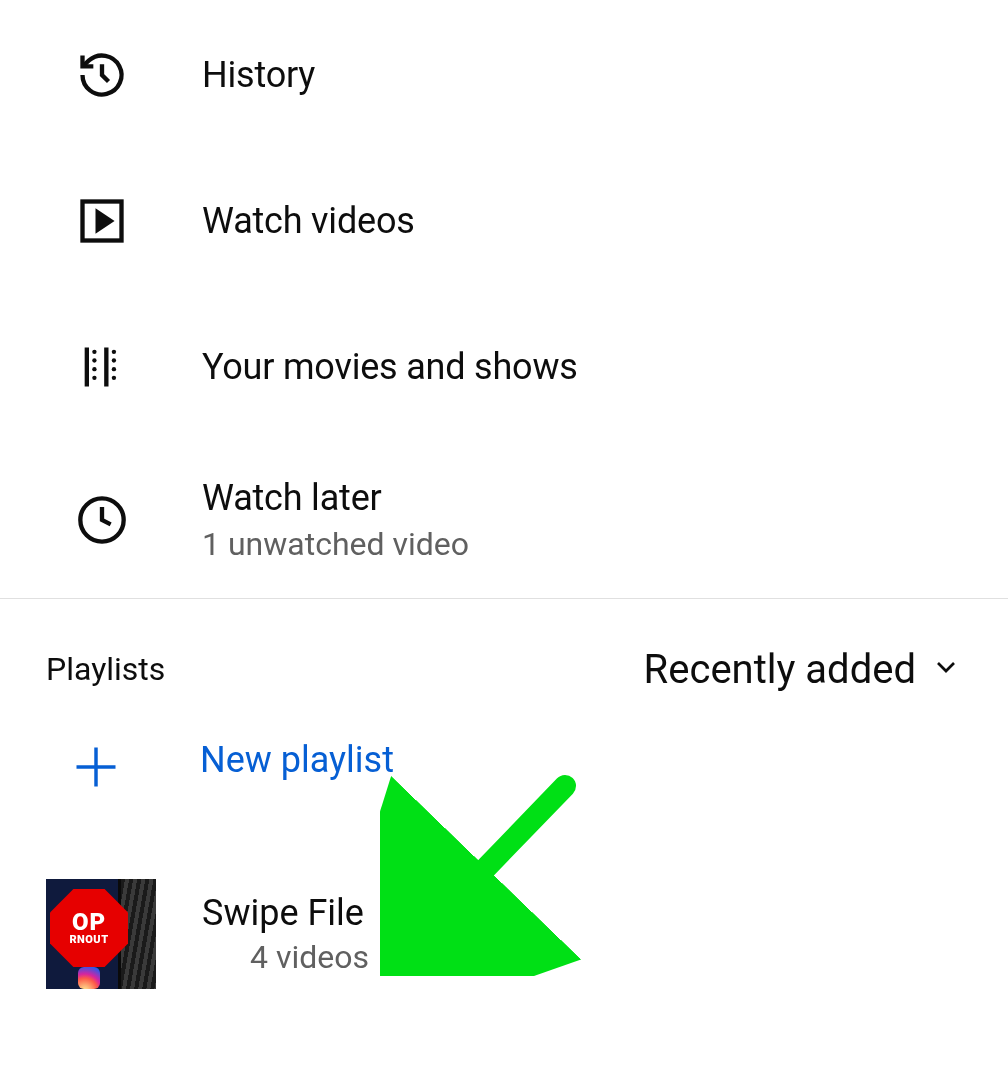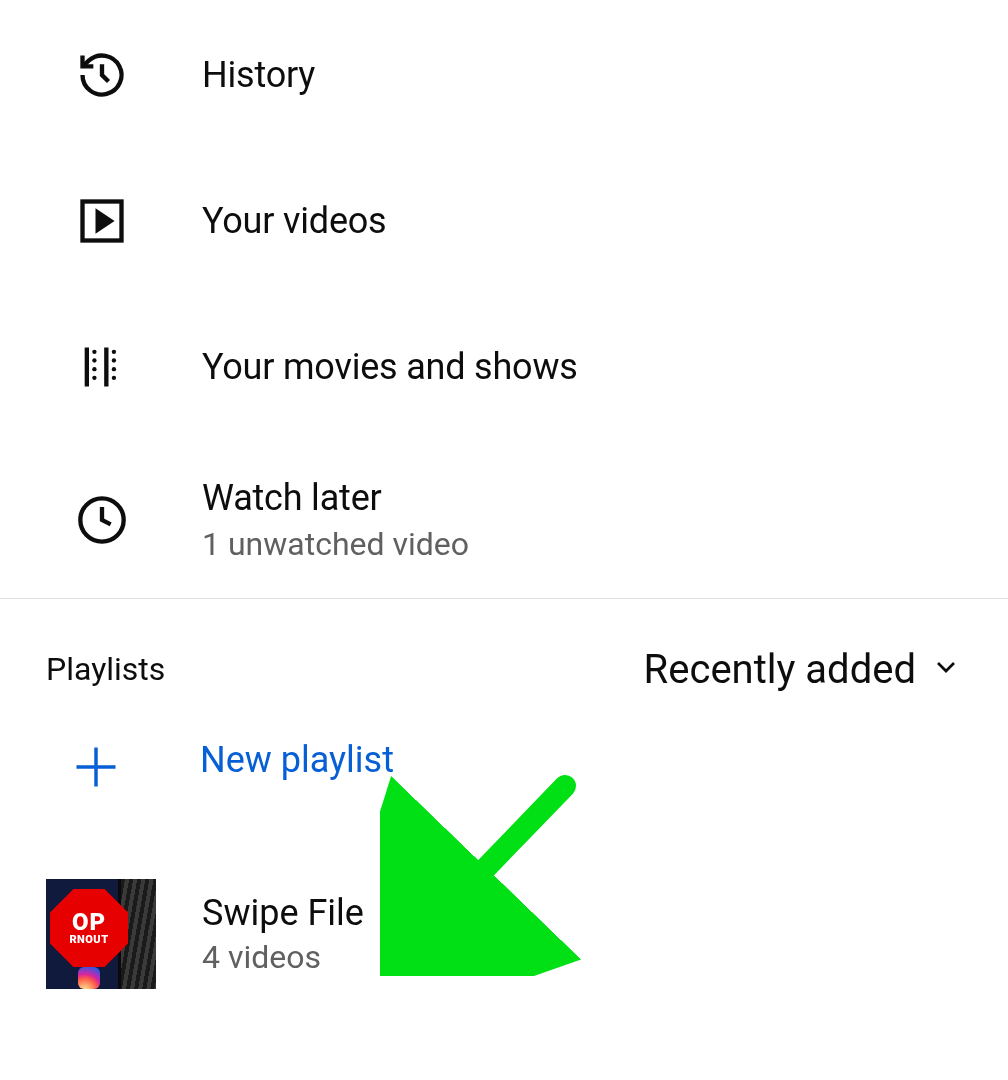--- a/index.html
+++ b/index.html
@@ -158,20 +158,21 @@
     }
     .playlist-title {
       font-size: 36px;
       font-weight: 400;
       color: #0d0d0d;
     }
     .playlist-count {
       font-size: 32px;
       color: #606060;
       margin-top: 4px;
+      margin-left: 48px;
     }
     
     .icon-wrap svg {
       width: 52px;
       height: 52px;
     }
     .arrow-annotation {
       position: absolute;
       left: 380px;
       top: 766px;
@@ -192,21 +193,21 @@
   <span class="menu-label">History</span>
 </div>
 
 <div class="menu-item">
   <div class="icon-wrap">
     <svg viewBox="0 0 24 24" fill="none" stroke="#0d0d0d" stroke-width="2">
       <rect x="3" y="3" width="18" height="18"></rect>
       <polygon points="10 8 16 12 10 16" fill="#0d0d0d"></polygon>
     </svg>
   </div>
-  <span class="menu-label">Your videos</span>
+  <span class="menu-label">Watch videos</span>
 </div>
 
 <div class="menu-item">
   <div class="icon-wrap">
     <svg viewBox="0 0 24 24" fill="#0d0d0d">
       <rect x="4" y="3" width="2" height="18"></rect>
       <rect x="13" y="3" width="2" height="18"></rect>
       <circle cx="8.5" cy="5" r="1"></circle>
       <circle cx="8.5" cy="9" r="1"></circle>
       <circle cx="8.5" cy="13" r="1"></circle>

